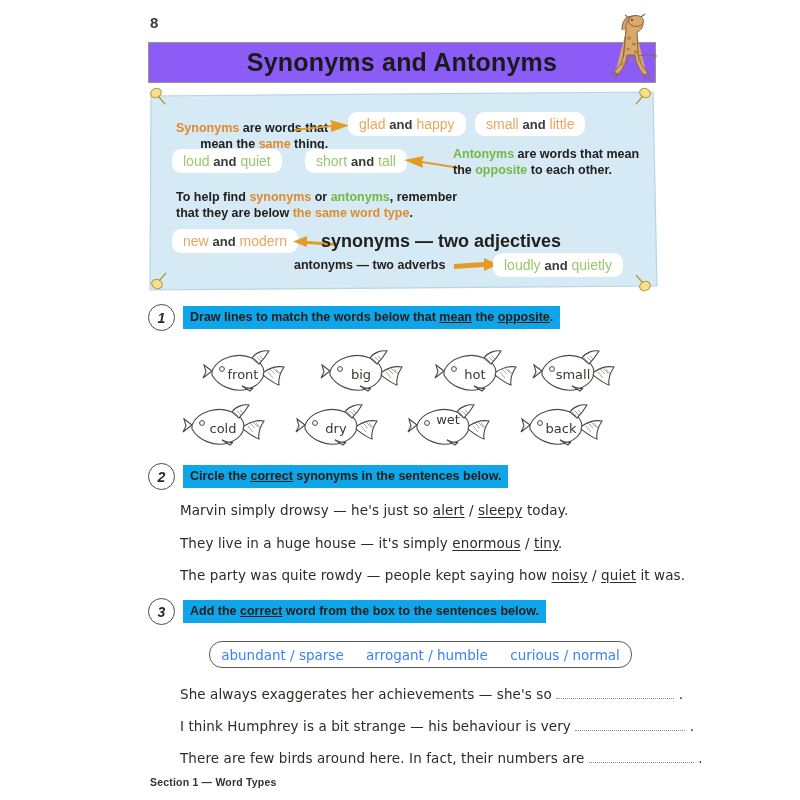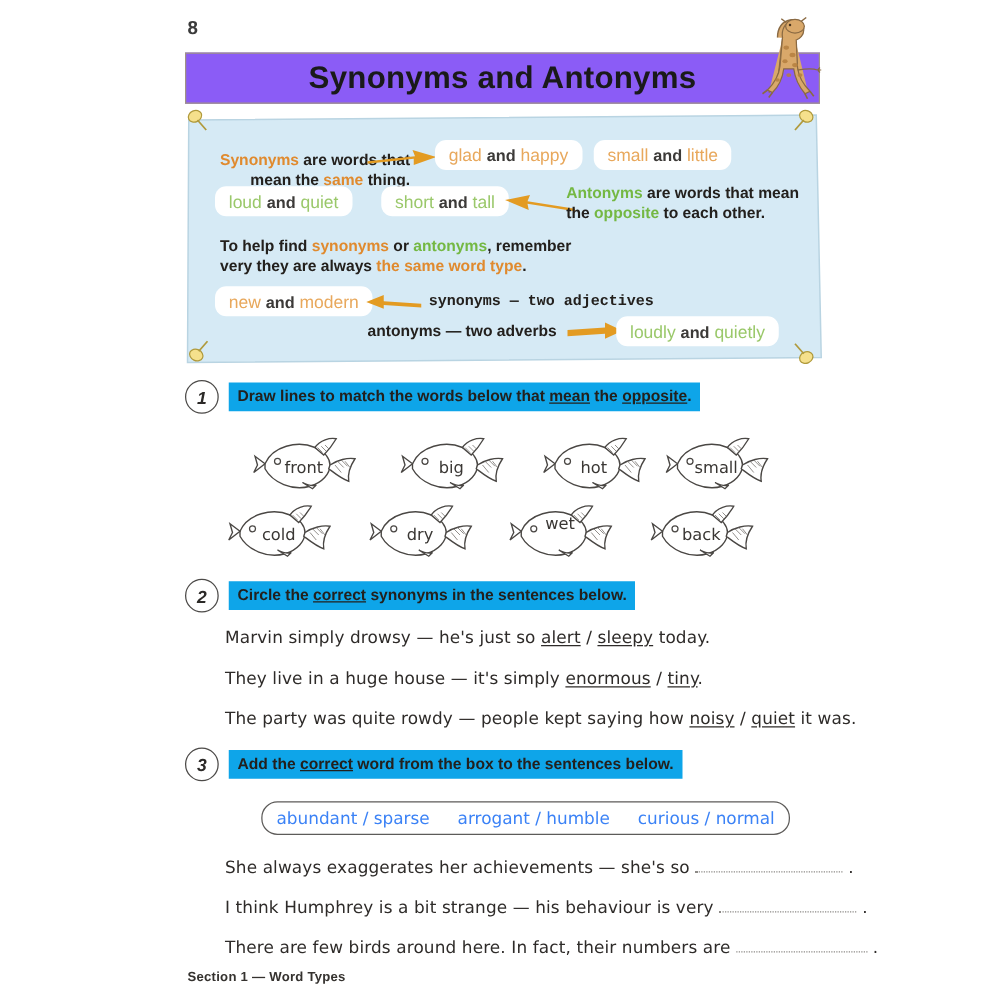--- a/index.html
+++ b/index.html
@@ -295,34 +295,34 @@
       <path d="M60 17 L22 11 L24 6 L4 10 L23 18 L22 13 L60 19 Z" fill="#e39b22"></path>
     </svg>
 
     <div class="ib-text" style="left:308px; top:58px;">
       <span class="ant">Antonyms</span><span> are words that mean</span><br>
       <span>the </span><span class="ant">opposite</span><span> to each other.</span>
     </div>
 
     <div class="ib-text" style="left:31px; top:101px;">
       <span>To help find </span><span class="syn">synonyms</span><span> or </span><span class="ant">antonyms</span><span>, remember</span><br>
-      <span>very they are always </span><span class="syn">the same word type</span><span>.</span>
+      <span>that they are below </span><span class="syn">the same word type</span><span>.</span>
     </div>
 
     <div class="bubble" style="left:27px; top:141px;">
       <span class="w-syn">new</span>
       <span class="w-and">and</span>
       <span class="w-syn">modern</span>
     </div>
 
     <svg class="arrow" style="left:146px; top:144px; width:48px; height:18px;" viewBox="0 0 48 18">
       <path d="M46 11 L16 9 L16 4 L2 9.5 L16 15 L16 12 L46 14 Z" fill="#e39b22"></path>
     </svg>
 
-    <div class="ib-text" style="left:198px; top:145px; font-size:12px;font-family:Liberation Mono, monospace;">synonyms — two adjectives</div>
+    <div class="ib-text" style="left:176px; top:145px; font-size:18px;">synonyms — two adjectives</div>
 
     <div class="ib-text" style="left:149px; top:169px; font-size:12.5px;">antonyms — two adverbs</div>
 
     <svg class="arrow" style="left:307px; top:168px; width:48px; height:18px;" viewBox="0 0 48 18">
       <path d="M2 8 L32 6 L32 2 L46 8.5 L32 15 L32 11 L2 13 Z" fill="#e39b22"></path>
     </svg>
 
     <div class="bubble" style="left:348px; top:165px;">
       <span class="w-ant">loudly</span>
       <span class="w-and">and</span>

